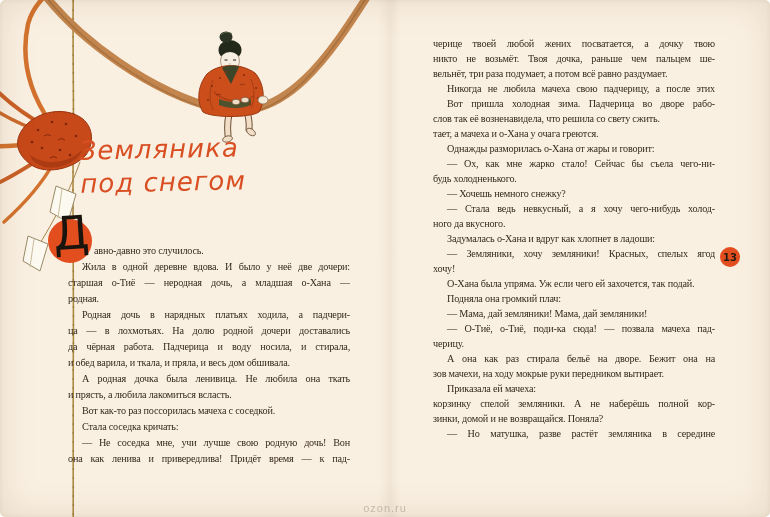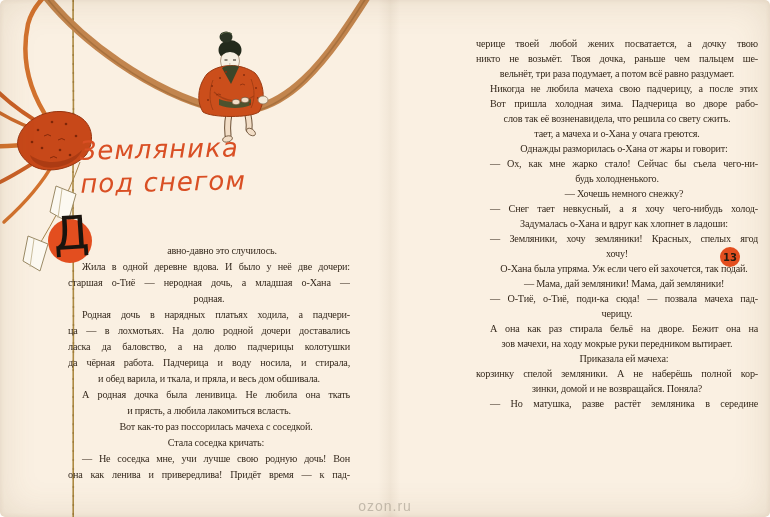--- a/index.html
+++ b/index.html
@@ -34,36 +34,36 @@
     position:absolute;left:53px;top:210px;width:40px;
     font-family:"DejaVu Sans",sans-serif;font-size:46px;line-height:1;
     color:#1a140e;transform:rotate(-4deg);
   }
 
   .col{
     position:absolute;width:282px;color:#35291d;
     font-size:10.2px;letter-spacing:-0.2px;
   }
   .col-left{left:68px;top:243px;line-height:16px;}
-  .col-right{left:433px;top:36px;line-height:15px;margin-left:43px;}
+  .col-right{left:433px;top:36px;line-height:15px;}
   .col-left .tl{height:16px;}
   .col-right .tl{height:15px;}
   .tl{overflow:hidden;text-align:justify;text-align-last:justify;}
-  .tl.end{text-align:center;text-align-last:auto;}
+  .tl.end{text-align:left;text-align-last:auto;}
   .tl.in{padding-left:14px;}
   .tl.first{padding-left:26px;}
 
   .pagenum{
     position:absolute;left:720px;top:247px;width:20px;height:20px;border-radius:50%;
     background:#e34e1f;display:flex;align-items:center;justify-content:center;
     font-family:"DejaVu Sans",sans-serif;font-size:10px;font-weight:bold;color:#241b10;
   }
   .watermark{
     position:absolute;left:0;bottom:3px;width:770px;text-align:center;
-    font-family:"Liberation Sans",sans-serif;font-size:14px;letter-spacing:1px;
+    font-family:"Liberation Sans",sans-serif;font-size:11px;letter-spacing:1px;
     color:#8a8276;opacity:.45;
   }
 </style>
 </head>
 <body>
 
 <div class="spread">
 
   <svg class="illo" viewBox="0 0 770 517" aria-hidden="true">
 
@@ -186,21 +186,20 @@
   <div class="dropcap-circle"></div>
   <div class="dropcap-letter">Д</div>
 
   <div class="col col-left">
       <div class="tl end first">авно-давно это случилось.</div>
       <div class="tl in">Жила в одной деревне вдова. И было у неё две дочери:</div>
       <div class="tl">старшая о-Тиё — неродная дочь, а младшая о-Хана —</div>
       <div class="tl end">родная.</div>
       <div class="tl in">Родная дочь в нарядных платьях ходила, а падчери-</div>
       <div class="tl">ца — в лохмотьях. На долю родной дочери доставались</div>
-      <div class="tl">ласка да баловство, а на долю падчерицы колотушки</div>
       <div class="tl">да чёрная работа. Падчерица и воду носила, и стирала,</div>
       <div class="tl end">и обед варила, и ткала, и пряла, и весь дом обшивала.</div>
       <div class="tl in">А родная дочка была ленивица. Не любила она ткать</div>
       <div class="tl end">и прясть, а любила лакомиться всласть.</div>
       <div class="tl in end">Вот как-то раз поссорилась мачеха с соседкой.</div>
       <div class="tl in end">Стала соседка кричать:</div>
       <div class="tl in">— Не соседка мне, учи лучше свою родную дочь! Вон</div>
       <div class="tl">она как ленива и привередлива! Придёт время — к пад-</div>
     </div>
   <div class="col col-right">
@@ -208,25 +207,27 @@
       <div class="tl">никто не возьмёт. Твоя дочка, раньше чем пальцем ше-</div>
       <div class="tl end">вельнёт, три раза подумает, а потом всё равно раздумает.</div>
       <div class="tl in">Никогда не любила мачеха свою падчерицу, а после этих</div>
       <div class="tl in">Вот пришла холодная зима. Падчерица во дворе рабо-</div>
       <div class="tl end">слов так её возненавидела, что решила со свету сжить.</div>
       <div class="tl end">тает, а мачеха и о-Хана у очага греются.</div>
       <div class="tl in end">Однажды разморилась о-Хана от жары и говорит:</div>
       <div class="tl in">— Ох, как мне жарко стало! Сейчас бы съела чего-ни-</div>
       <div class="tl end">будь холодненького.</div>
       <div class="tl in end">— Хочешь немного снежку?</div>
-      <div class="tl in">— Снег тает невкусный, а я хочу чего-нибудь холод-</div>
+      <div class="tl in">— Стала ведь невкусный, а я хочу чего-нибудь холод-</div>
+      <div class="tl end">ного да вкусного.</div>
       <div class="tl in end">Задумалась о-Хана и вдруг как хлопнет в ладоши:</div>
       <div class="tl in">— Земляники, хочу земляники! Красных, спелых ягод</div>
       <div class="tl end">хочу!</div>
       <div class="tl in end">О-Хана была упряма. Уж если чего ей захочется, так подай.</div>
+      <div class="tl in end">Подняла она громкий плач:</div>
       <div class="tl in end">— Мама, дай земляники! Мама, дай земляники!</div>
       <div class="tl in">— О-Тиё, о-Тиё, поди-ка сюда! — позвала мачеха пад-</div>
       <div class="tl end">черицу.</div>
       <div class="tl in">А она как раз стирала бельё на дворе. Бежит она на</div>
       <div class="tl end">зов мачехи, на ходу мокрые руки передником вытирает.</div>
       <div class="tl in end">Приказала ей мачеха:</div>
       <div class="tl">корзинку спелой земляники. А не наберёшь полной кор-</div>
       <div class="tl end">зинки, домой и не возвращайся. Поняла?</div>
       <div class="tl in">— Но матушка, разве растёт земляника в середине</div>
     </div>

